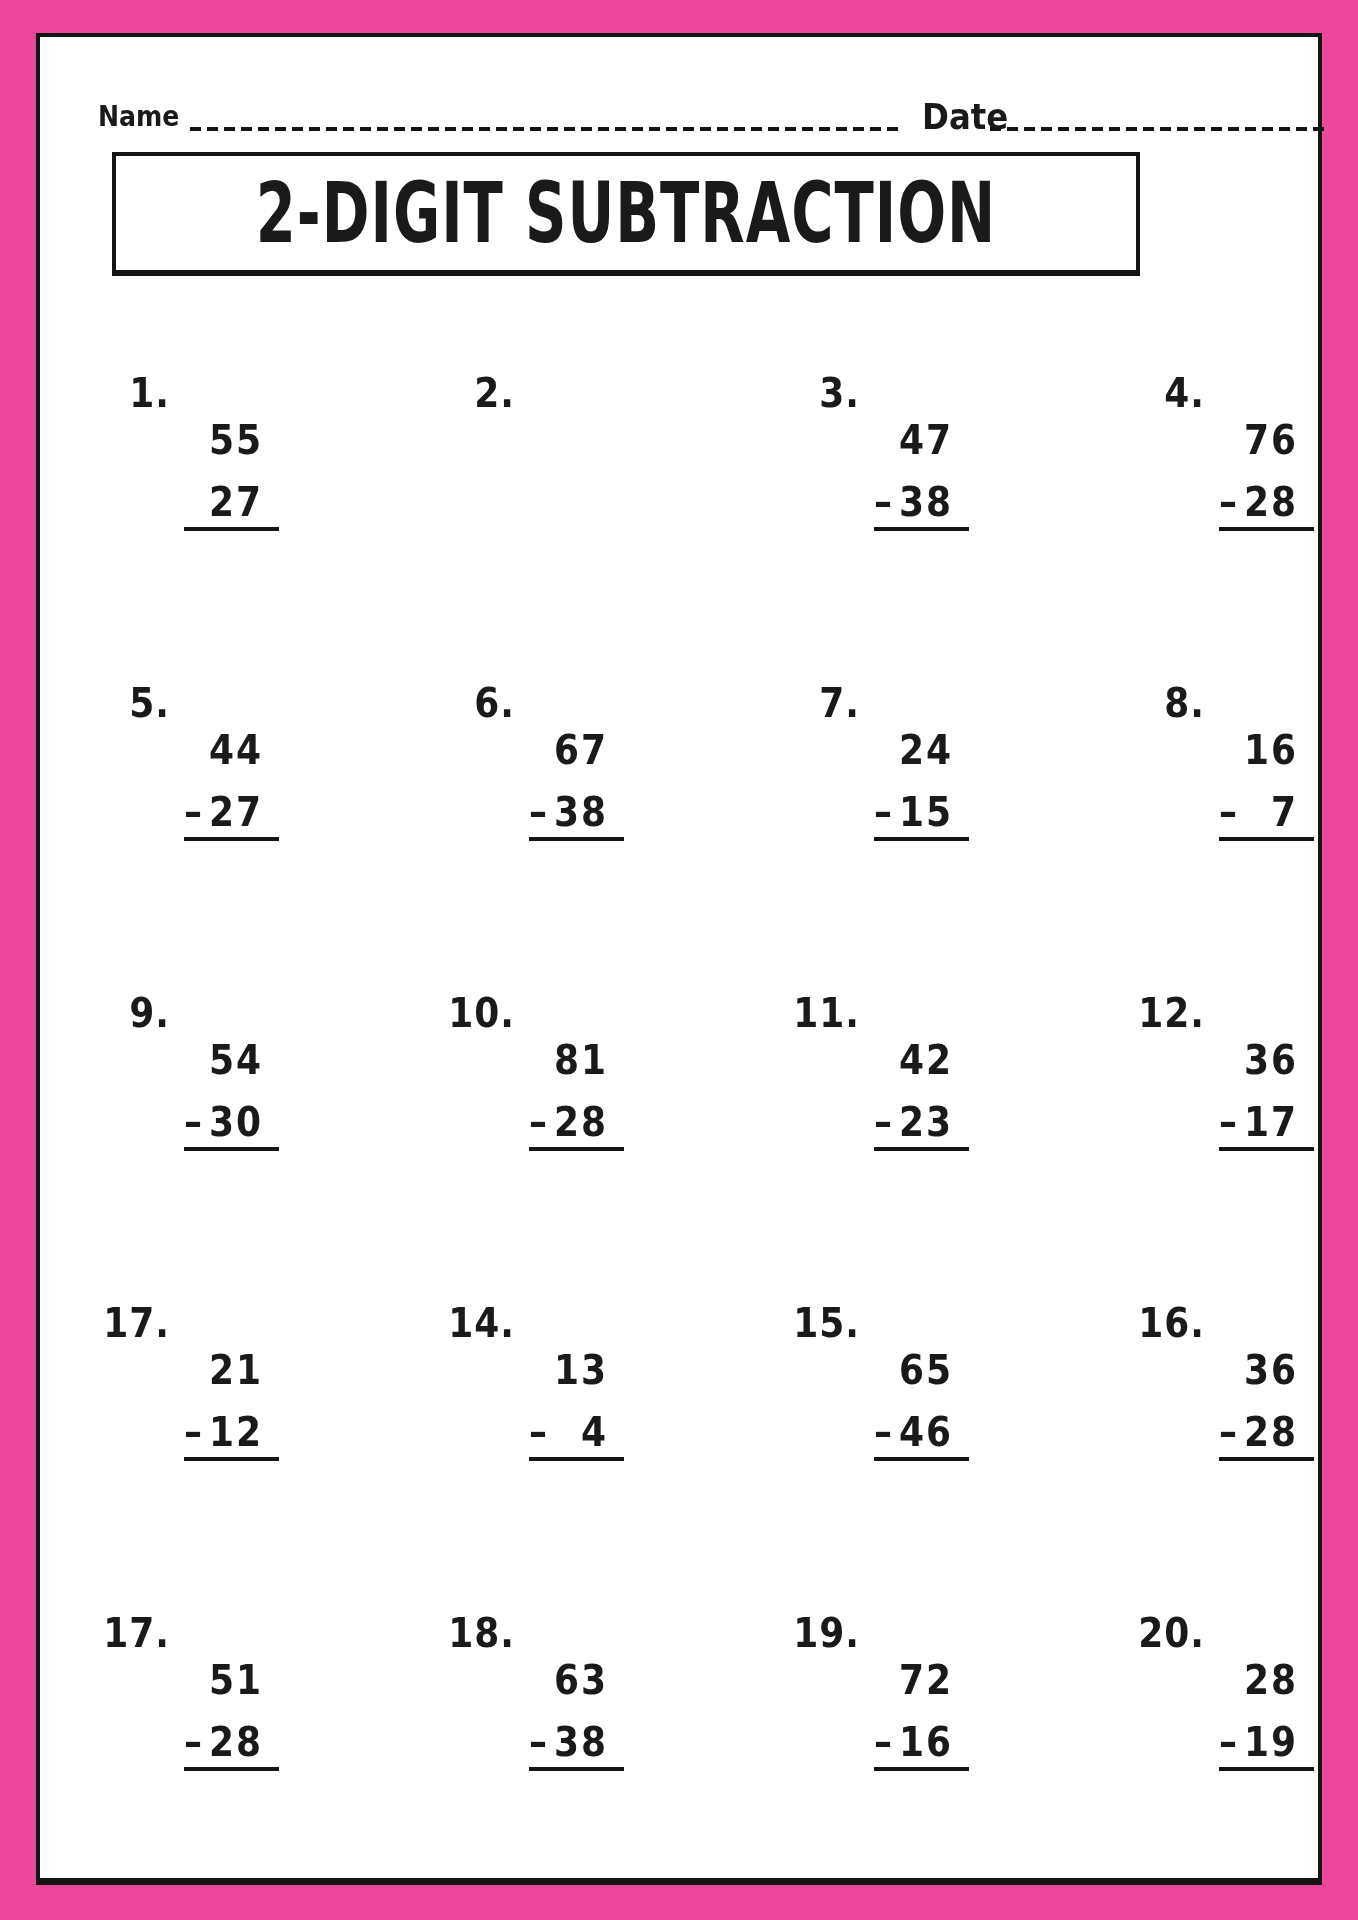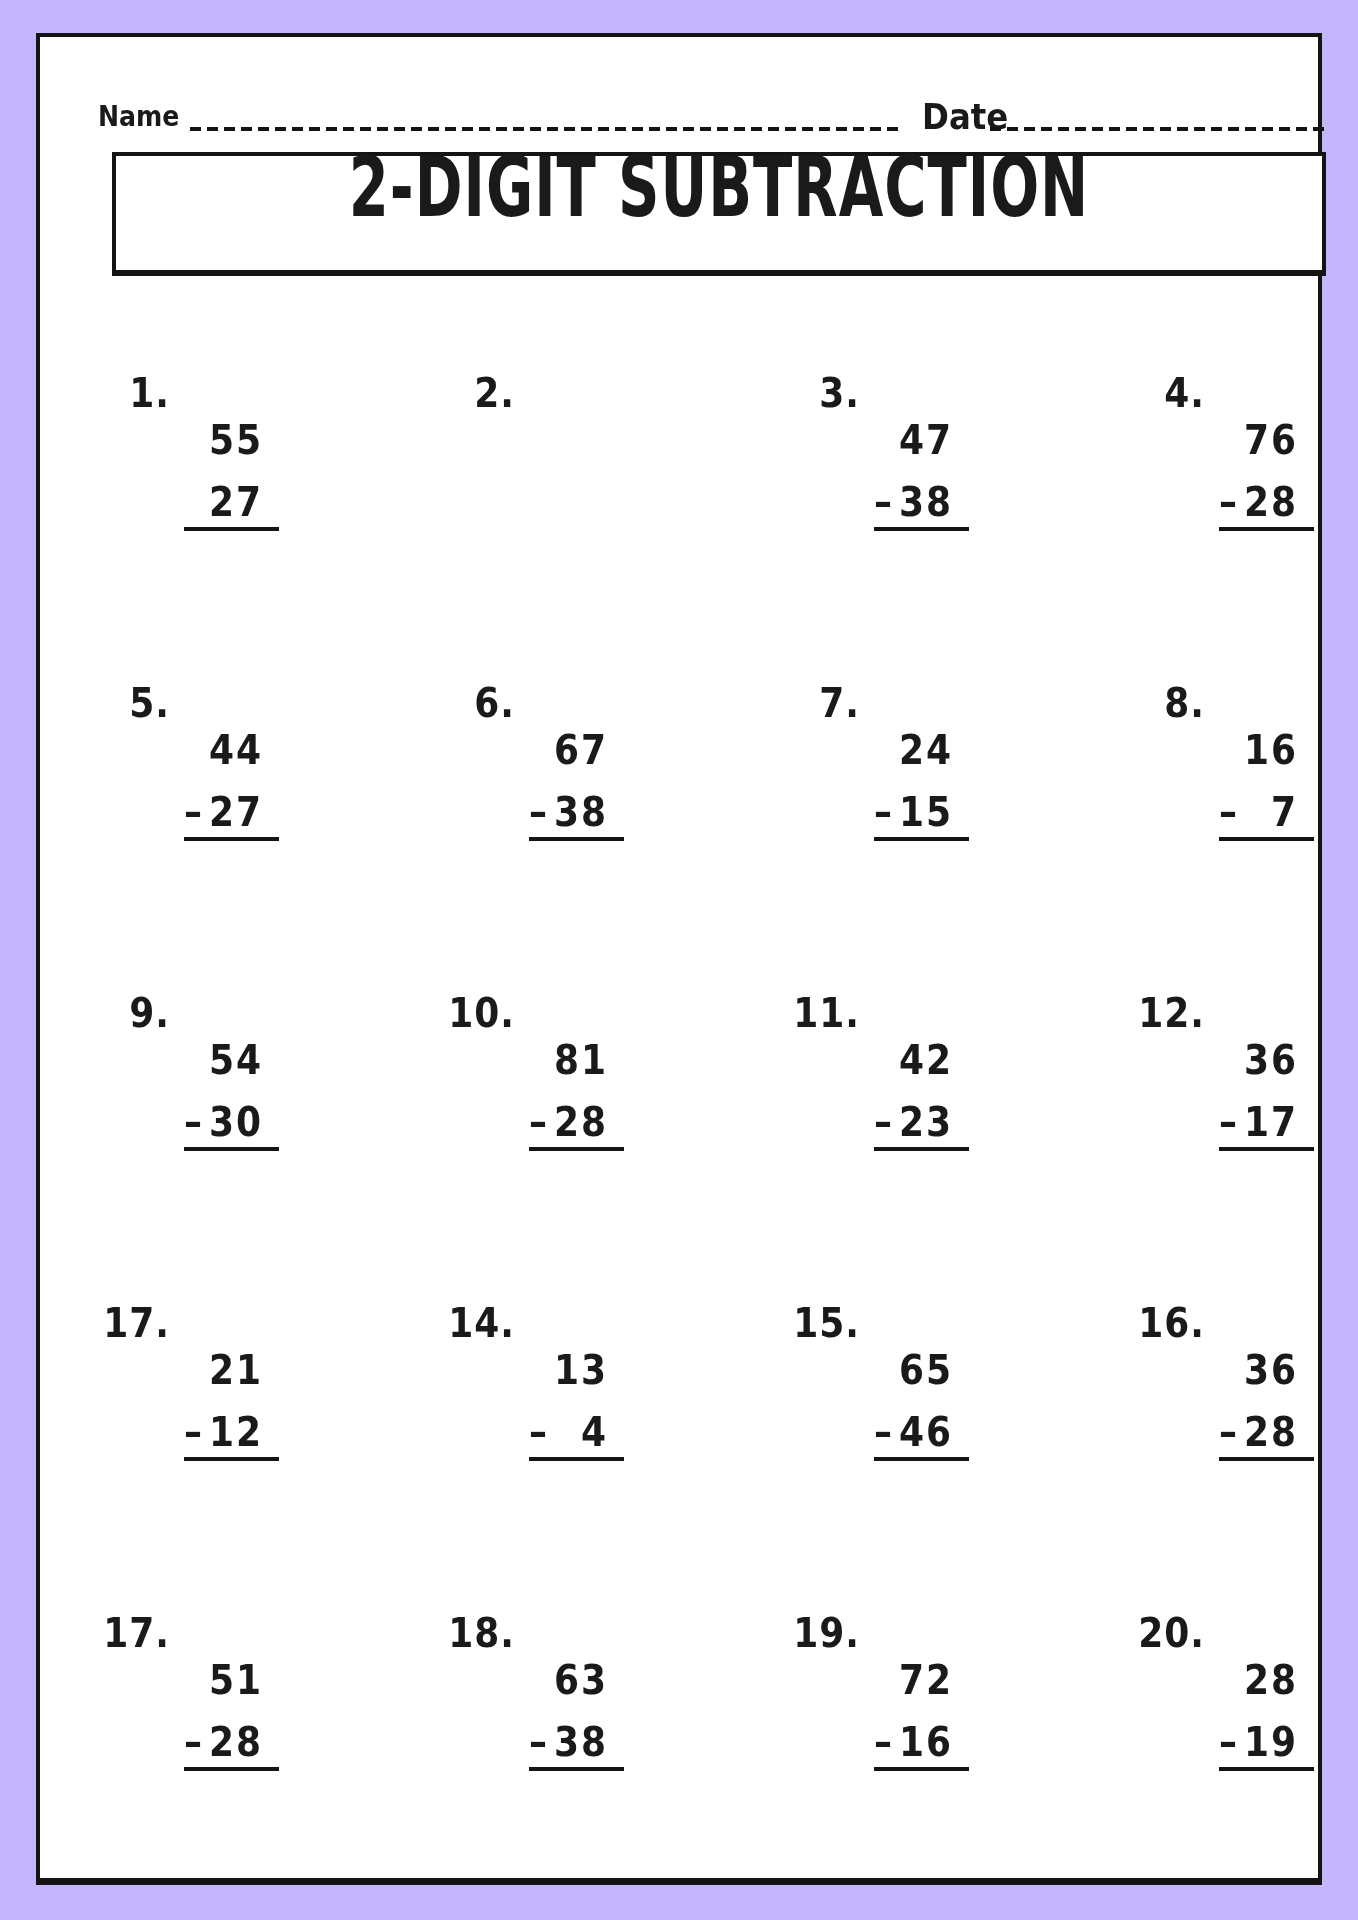--- a/index.html
+++ b/index.html
@@ -1,21 +1,21 @@
 <!DOCTYPE html>
 <html><head>
 <meta charset="utf-8">
 <style>
   * { margin: 0; padding: 0; box-sizing: border-box; }
   html, body { width: 1358px; height: 1920px; background: #ffffff; overflow: hidden; }
   .page {
     position: relative;
     width: 1358px;
     height: 1920px;
-    background: #c4b5fd;
+    background: #ec4899;
     font-family: "DejaVu Sans", sans-serif;
     color: #1a1a1a;
   }
   .hand {
     font-family: "DejaVu Sans", "Liberation Sans", sans-serif;
     font-stretch: condensed;
     font-weight: 700;
     color: #1a1a1a;
   }
   
@@ -33,24 +33,24 @@
   .dashline {
     position: absolute; top: 90px; height: 4px;
     background: repeating-linear-gradient(90deg, #141414 0 11px, transparent 11px 17px);
   }
   .name-line { left: 150px; width: 708px; }
   .date-line { left: 950px; width: 340px; }
   
   .title-box {
     position: absolute;
     left: 72px; top: 115px;
-    width: 1214px; height: 124px;
+    width: 1028px; height: 124px;
     border: 4px solid #141414;
     border-bottom-width: 6px;
-    display: flex; justify-content: center;
+    display: flex; align-items: center; justify-content: center;
     background: #ffffff;
   }
   .title-text {
     display: inline-block;
     font-size: 64px;
     letter-spacing: 1px;
     transform: scaleY(1.3);
     white-space: nowrap;
   }
   

